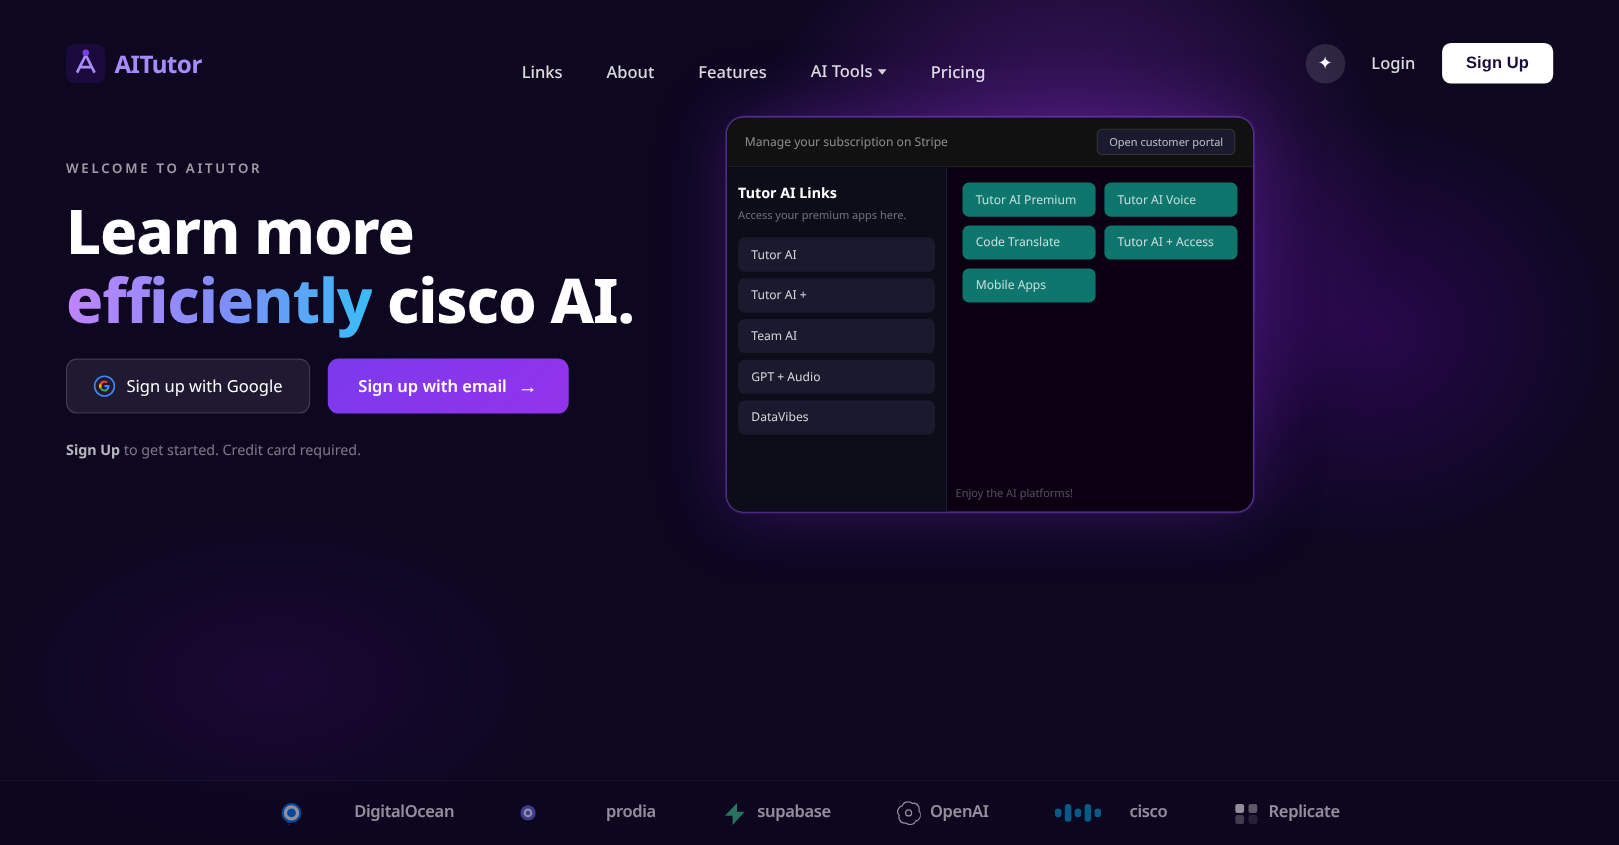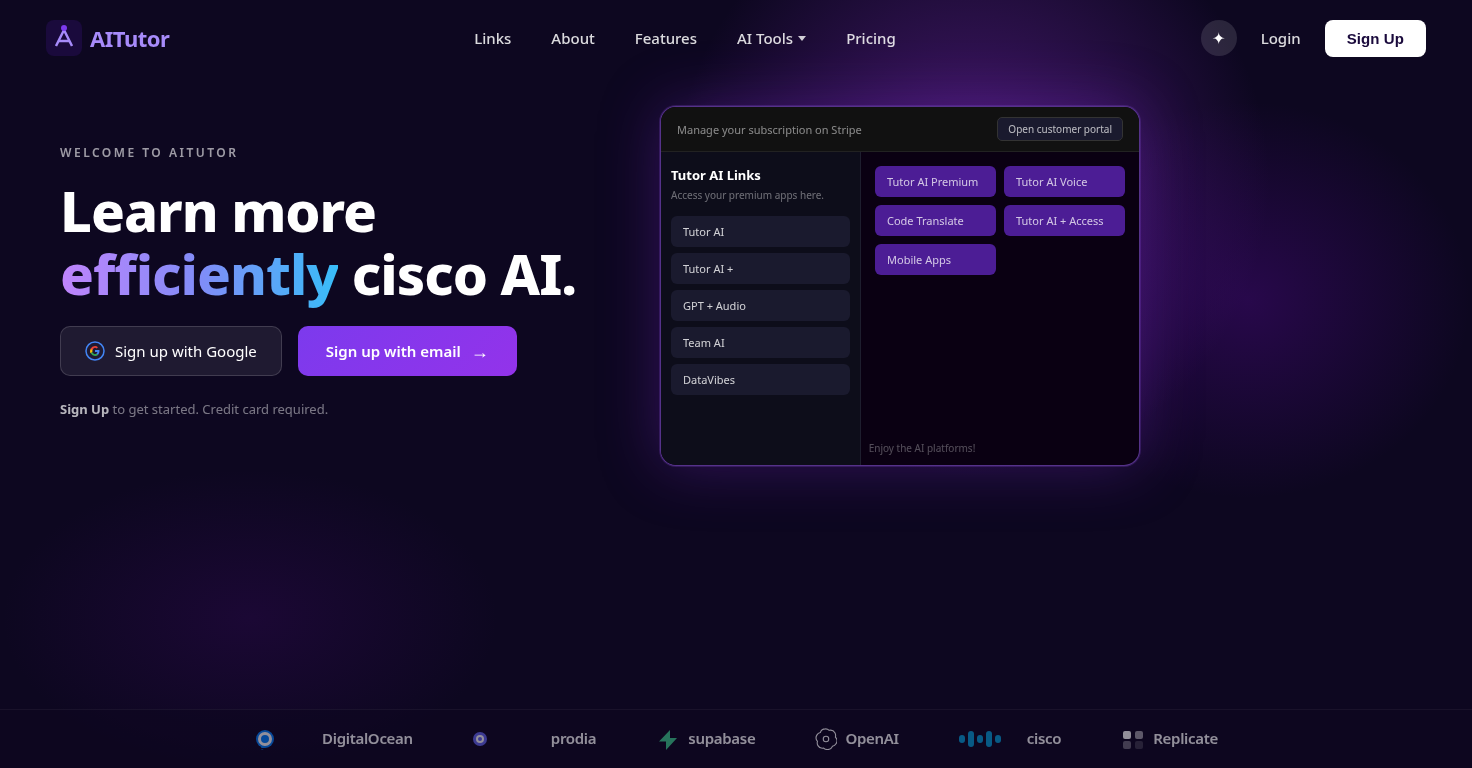--- a/index.html
+++ b/index.html
@@ -43,23 +43,23 @@
       height: 300px;
       background: radial-gradient(ellipse, rgba(60, 10, 100, 0.3) 0%, transparent 70%);
       pointer-events: none;
     }
 
     
     nav {
       position: relative;
       z-index: 10;
       display: flex;
-      align-items: center;
+      align-items: flex-end;
       justify-content: space-between;
-      padding: 0 46px;
+      padding: 0 60px;
       height: 76px;
     }
 
     .nav-logo {
       display: flex;
       align-items: center;
       gap: 8px;
       text-decoration: none;
     }
 
@@ -335,21 +335,21 @@
     .app-main-grid {
       flex: 1;
       padding: 14px;
       display: grid;
       grid-template-columns: 1fr 1fr;
       gap: 8px;
       align-content: start;
     }
 
     .app-grid-item {
-      background: #4c1d95;
+      background: #0f766e;
       border-radius: 6px;
       padding: 8px 12px;
       color: rgba(255,255,255,0.75);
       font-size: 11px;
     }
 
     .app-footer-note {
       position: absolute;
       bottom: 10px;
       left: 0;
@@ -478,22 +478,22 @@
           <span class="app-portal-btn">Open customer portal</span>
         </div>
 
         <div class="app-body">
 
           <div class="app-sidebar">
             <div class="app-sidebar-title">Tutor AI Links</div>
             <div class="app-sidebar-sub">Access your premium apps here.</div>
             <div class="app-link-item">Tutor AI</div>
             <div class="app-link-item">Tutor AI +</div>
+            <div class="app-link-item">Team AI</div>
             <div class="app-link-item">GPT + Audio</div>
-            <div class="app-link-item">Team AI</div>
             <div class="app-link-item">DataVibes</div>
           </div>
 
           <div class="app-main-grid">
             <div class="app-grid-item">Tutor AI Premium</div>
             <div class="app-grid-item">Tutor AI Voice</div>
             <div class="app-grid-item">Code Translate</div>
             <div class="app-grid-item">Tutor AI + Access</div>
             <div class="app-grid-item">Mobile Apps</div>
           </div>

